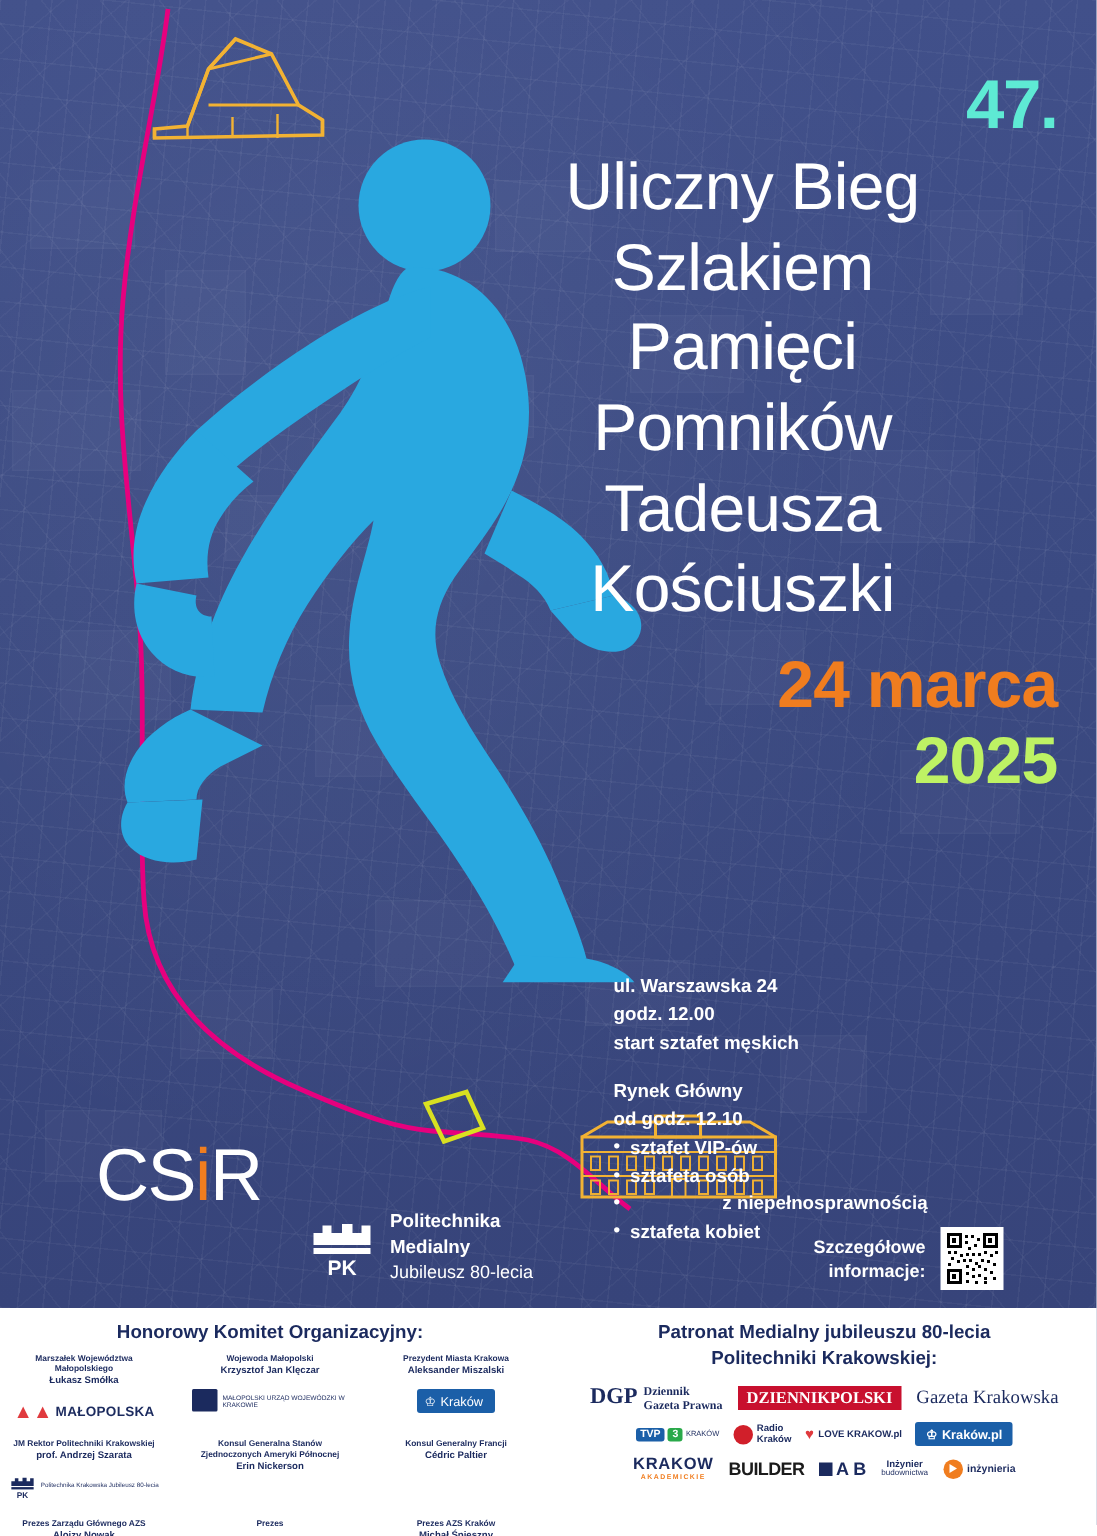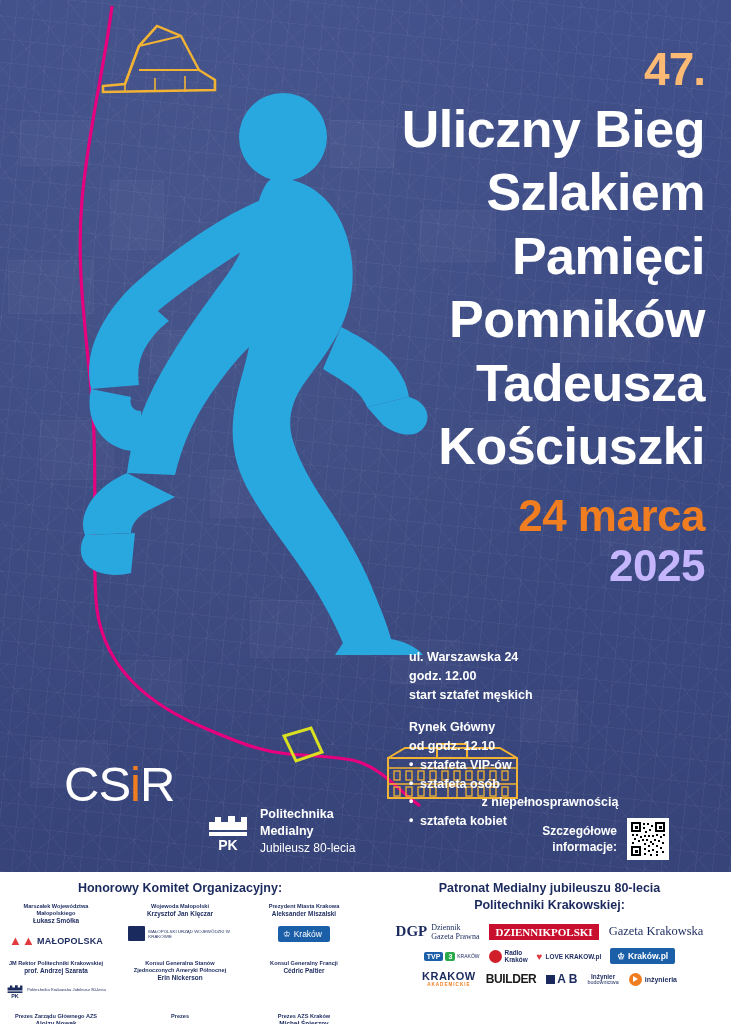--- a/index.html
+++ b/index.html
@@ -51,33 +51,33 @@
   
   .mound { position: absolute; left: 95px; top: 18px; width: 130px; height: 80px; }
   .palace { position: absolute; left: 385px; top: 742px; width: 135px; height: 60px; }
 
   
   .headline {
     position: absolute; right: 26px; top: 46px;
     width: 420px; text-align: right; color: #ffffff;
   }
   .h-num {
-    font-size: 46px; font-weight: 700; color: #fdba74; line-height: 1;
+    font-size: 46px; font-weight: 700; color: #5eead4; line-height: 1;
     letter-spacing: -1px; margin-bottom: 6px;
   }
   .h-line {
-    font-size: 52px; font-weight: 700; line-height: 1.22;
-    letter-spacing: -0.5px; white-space: nowrap;
+    font-size: 44px; font-weight: 400; line-height: 1.22;
+    letter-spacing: -0.5px; white-space: nowrap; text-align: center;
   }
   .h-date {
     font-size: 44px; font-weight: 700; color: #f07d1f;
     line-height: 1.15; margin-top: 12px; letter-spacing: -0.5px;
   }
   .h-year {
-    font-size: 44px; font-weight: 600; color: #c4b5fd;
+    font-size: 44px; font-weight: 600; color: #bef264;
     line-height: 1.15; letter-spacing: -0.5px;
   }
 
   
   .details {
     position: absolute; right: 62px; top: 648px;
     width: 260px; color: #ffffff; text-align: left;
     font-size: 12.5px; line-height: 1.5; font-weight: 600;
   }
   .details .blk { margin-bottom: 14px; }
@@ -152,21 +152,21 @@
   .krakow-chip {
     background: #1b5fa8; color: #fff; font-size: 8.5px; padding: 3px 8px 3px 5px;
     border-radius: 2px; display: flex; align-items: center; gap: 3px;
   }
   .pk-chip { display: flex; align-items: center; gap: 3px; }
   .pk-chip .t { font-size: 4.2px; color: #1b2a5e; text-align: left; line-height: 1.15; }
 
   .media-logo { display: inline-flex; align-items: center; }
   .dgp { display: flex; align-items: center; gap: 4px; }
   .dgp .m { font-family: "Liberation Serif", serif; font-size: 15px; font-weight: 700; color: #1b2a5e; }
-  .dgp .n { font-family: "Liberation Serif", serif; font-size: 8px; color: #1b2a5e; line-height: 1.15; text-align: left; }
+  .dgp .n { font-family: "Liberation Serif", serif; font-size: 8px; color: #1b2a5e; line-height: 1.15; text-align: left; font-weight: bold; }
   .dziennikpolski {
     font-family: "Liberation Serif", serif; font-size: 11px; font-weight: 700;
     color: #fff; background: #c8102e; padding: 2px 6px;
   }
   .gazetakr { font-family: "Liberation Serif", serif; font-size: 12.5px; color: #1b2a5e; }
 
   .row2 { display: flex; justify-content: center; align-items: center; gap: 9px; margin-top: 7px; }
   .tvp { display: flex; align-items: center; gap: 2px; }
   .tvp-b { background: #1b5fa8; color: #fff; font-size: 7px; font-weight: 700; padding: 1px 3px; border-radius: 2px; }
   .tvp-g { background: #2aa94a; color: #fff; font-size: 7px; font-weight: 700; padding: 1px 3px; border-radius: 2px; }
@@ -325,21 +325,21 @@
     <div class="details">
       <div class="blk">
         <div>ul. Warszawska 24</div>
         <div>godz. 12.00</div>
         <div>start sztafet męskich</div>
       </div>
       <div class="blk">
         <div>Rynek Główny</div>
         <div>od  godz. 12.10</div>
         <ul class="bullets">
-          <li>sztafeta VIP-ów</li>
+          <li>sztafet VIP-ów</li>
           <li>sztafeta osób</li>
           <li style="list-style:none;">
             <span class="nob" style="display:block;">z niepełnosprawnością</span>
           </li>
           <li>sztafeta kobiet</li>
         </ul>
       </div>
     </div>
 
     <div class="qr-row">

